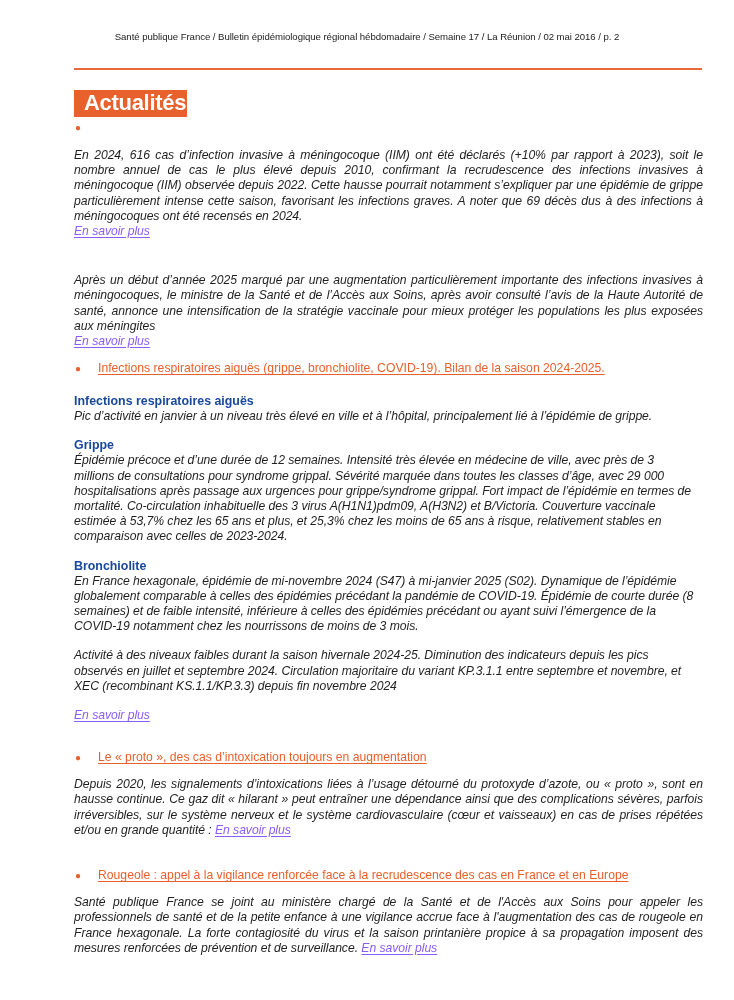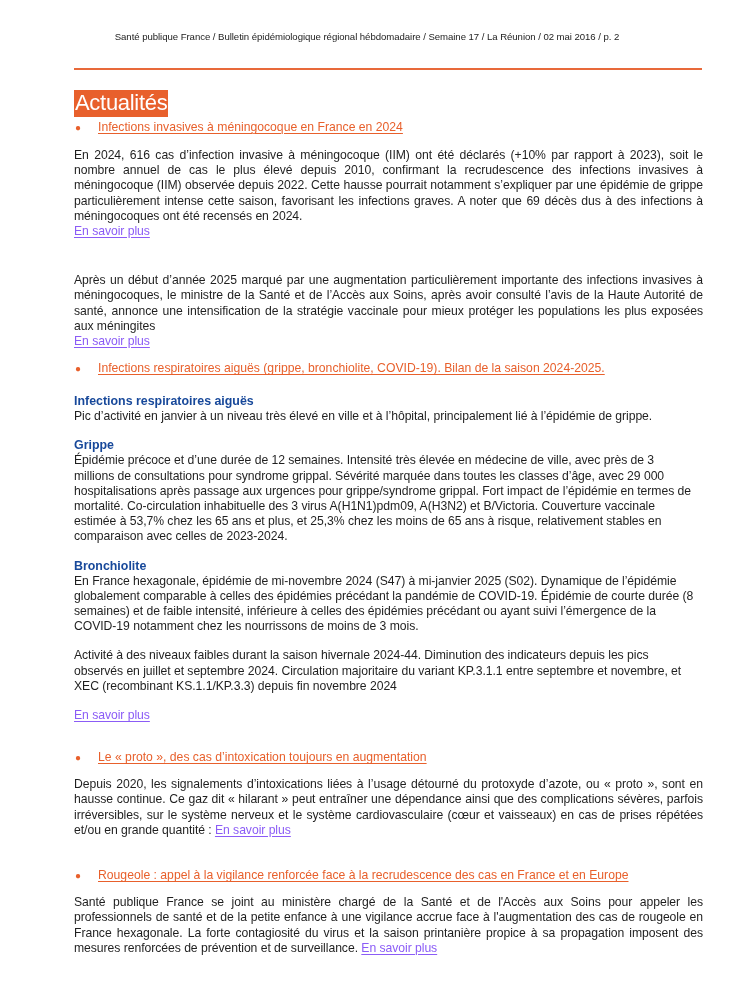--- a/index.html
+++ b/index.html
@@ -14,37 +14,38 @@
     }
     .rule {
       position: absolute; left: 74px; top: 68px; width: 628px; height: 2px;
       background: #e8693a;
     }
     .content {
       position: absolute; left: 74px; top: 90px; width: 629px;
     }
     .section-title {
       display: inline-block; background: #e8602c; color: #ffffff;
-      font-weight: normal; font-size: 22px; line-height: 26px;
-      padding: 0 1px 1px 1px; letter-spacing: -0.3px;
+      font-weight: bold; font-size: 22px; line-height: 26px;
+      padding: 0 1px 1px 10px; letter-spacing: -0.3px;
     }
     .bullet-row {
       display: flex; align-items: baseline; font-size: 12.2px;
       line-height: 15px; margin-top: 5px;
     }
     .bullet {
       width: 23px; color: #e8602c; font-size: 10px; padding-left: 1px;
     }
     .bullet-link {
       color: #e8602c; text-decoration: underline; text-underline-offset: 2px;
       text-decoration-thickness: 1px; cursor: pointer;
     }
     p.body {
       margin: 0; font-size: 12.2px; line-height: 15.2px; color: #1f1f1f;
       letter-spacing: -0.05px;
+      font-style: italic;
     }
     p.justify { text-align: justify; }
     .more {
       color: #8b5cf6; text-decoration: underline; text-underline-offset: 2px;
       cursor: pointer;
     }
     .sub-heading {
       color: #17489a; font-weight: bold; font-size: 12.4px; line-height: 15px;
       margin: 0;
     }
@@ -59,21 +60,20 @@
 
 <div class="page-header">Santé publique France / Bulletin épidémiologique régional hébdomadaire / Semaine 17 / La Réunion / 02 mai 2016 / p. 2</div>
 <div class="rule"></div>
 
 <div class="content">
   <div class="section-title">Actualités</div>
 
   
   <div class="bullet-row" style="margin-top:3px;">
     <span class="bullet">●</span>
-    <span class="bullet-link">Infections invasives à méningocoque en France en 2024</span>
   </div>
   <div class="gap-a"></div>
   <p class="body justify">
     <span>En 2024, 616 cas d’infection invasive à méningocoque (IIM) ont été déclarés (+10% par rapport à 2023), soit le nombre annuel de cas le plus élevé depuis 2010, confirmant la recrudescence des infections invasives à méningocoque (IIM) observée depuis 2022. Cette hausse pourrait notamment s’expliquer par une épidémie de grippe particulièrement intense cette saison, favorisant les infections graves. A noter que 69 décès dus à des infections à méningocoques ont été recensés en 2024.</span><br>
     <span class="more">En savoir plus</span>
   </p>
   <div class="gap-b"></div>
   <p class="body justify">
     <span>Après un début d’année 2025 marqué par une augmentation particulièrement importante des infections invasives à méningocoques, le ministre de la Santé et de l’Accès aux Soins, après avoir consulté l’avis de la Haute Autorité de santé, annonce une intensification de la stratégie vaccinale pour mieux protéger les populations les plus exposées aux méningites</span><br>
     <span class="more">En savoir plus</span>
@@ -87,21 +87,21 @@
   <div class="gap-c"></div>
   <p class="sub-heading">Infections respiratoires aiguës</p>
   <p class="body">Pic d’activité en janvier à un niveau très élevé en ville et à l’hôpital, principalement lié à l’épidémie de grippe.</p>
   <div class="gap-d"></div>
   <p class="sub-heading">Grippe</p>
   <p class="body" style="padding-right:6px;">Épidémie précoce et d’une durée de 12 semaines. Intensité très élevée en médecine de ville, avec près de 3 millions de consultations pour syndrome grippal. Sévérité marquée dans toutes les classes d’âge, avec 29 000 hospitalisations après passage aux urgences pour grippe/syndrome grippal. Fort impact de l’épidémie en termes de mortalité. Co-circulation inhabituelle des 3 virus A(H1N1)pdm09, A(H3N2) et B/Victoria. Couverture vaccinale estimée à 53,7% chez les 65 ans et plus, et 25,3% chez les moins de 65 ans à risque, relativement stables en comparaison avec celles de 2023-2024.</p>
   <div class="gap-d"></div>
   <p class="sub-heading">Bronchiolite</p>
   <p class="body" style="padding-right:6px;">En France hexagonale, épidémie de mi-novembre 2024 (S47) à mi-janvier 2025 (S02). Dynamique de l’épidémie globalement comparable à celles des épidémies précédant la pandémie de COVID-19. Épidémie de courte durée (8 semaines) et de faible intensité, inférieure à celles des épidémies précédant ou ayant suivi l’émergence de la COVID-19 notamment chez les nourrissons de moins de 3 mois.</p>
   <div class="gap-d"></div>
-  <p class="body" style="padding-right:6px;">Activité à des niveaux faibles durant la saison hivernale 2024-44. Diminution des indicateurs depuis les pics observés en juillet et septembre 2024. Circulation majoritaire du variant KP.3.1.1 entre septembre et novembre, et XEC (recombinant KS.1.1/KP.3.3) depuis fin novembre 2024</p>
+  <p class="body" style="padding-right:6px;">Activité à des niveaux faibles durant la saison hivernale 2024-25. Diminution des indicateurs depuis les pics observés en juillet et septembre 2024. Circulation majoritaire du variant KP.3.1.1 entre septembre et novembre, et XEC (recombinant KS.1.1/KP.3.3) depuis fin novembre 2024</p>
   <div class="gap-d"></div>
   <p class="body"><span class="more">En savoir plus</span></p>
 
   
   <div class="bullet-row" style="margin-top:27px;">
     <span class="bullet">●</span>
     <span class="bullet-link">Le « proto », des cas d’intoxication toujours en augmentation</span>
   </div>
   <div class="gap-e"></div>
   <p class="body justify">

